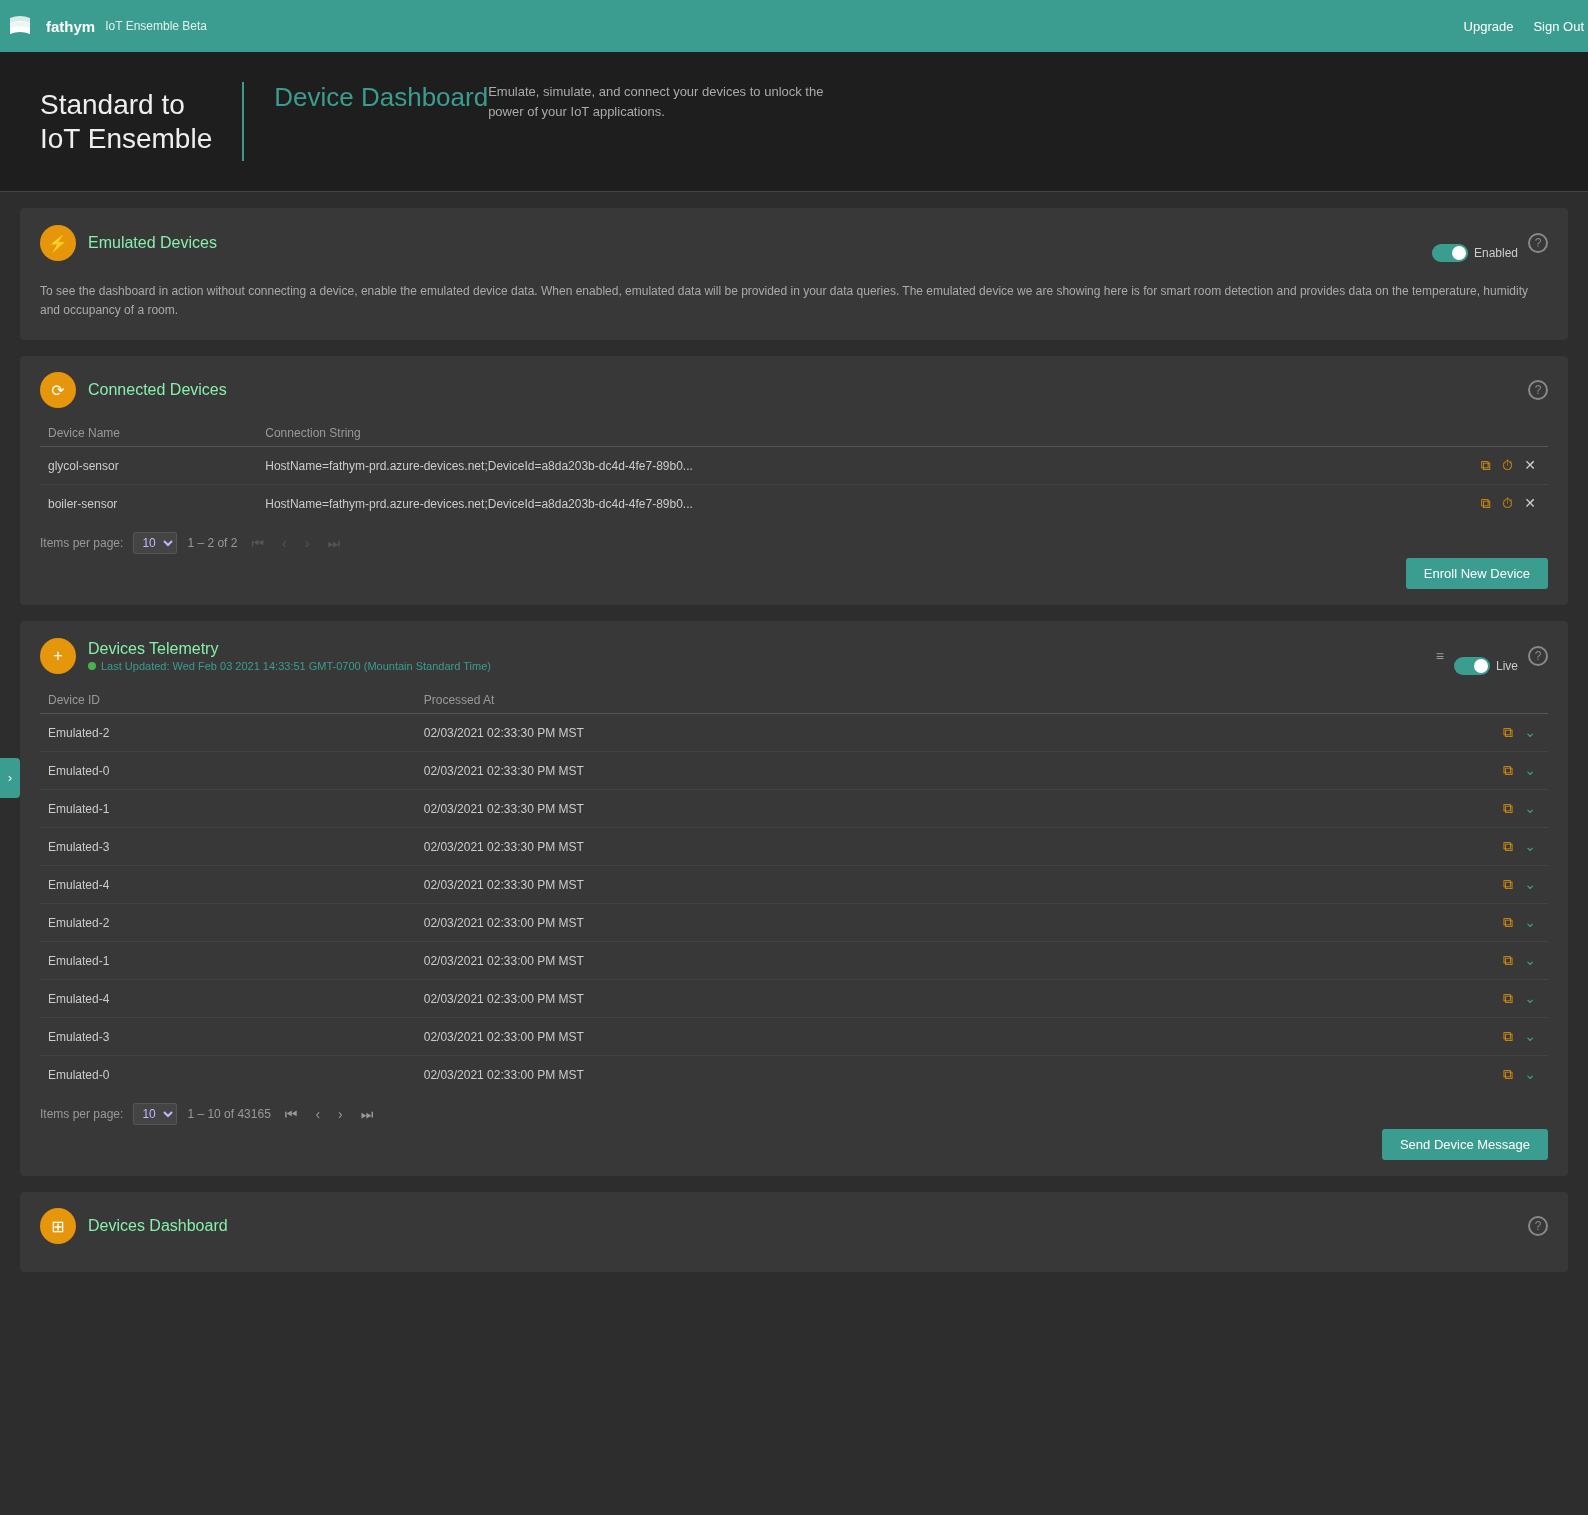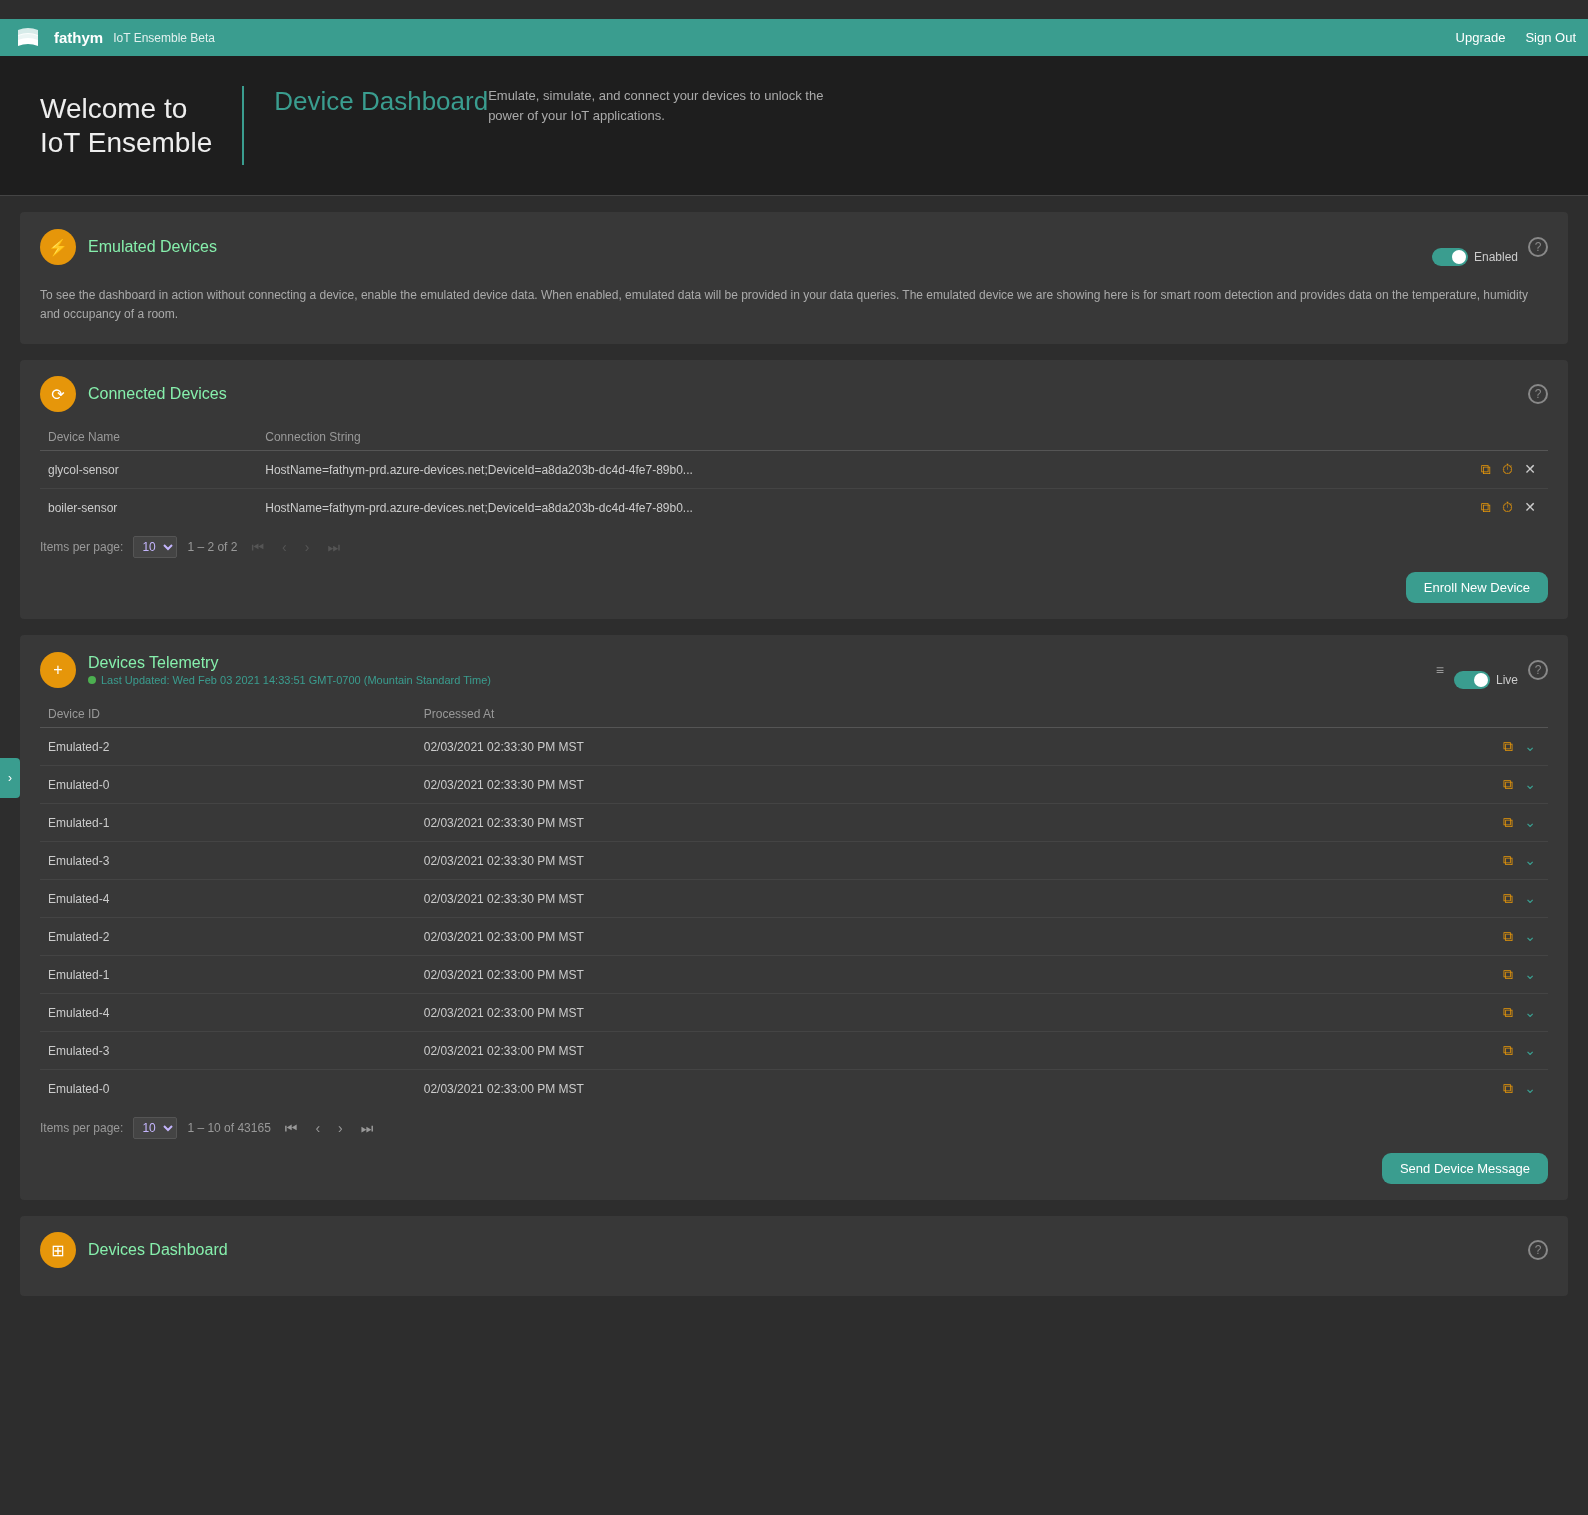--- a/index.html
+++ b/index.html
@@ -1,26 +1,25 @@
 <!DOCTYPE html>
 <html><head>
   <meta charset="utf-8">
   <style>
     * { box-sizing: border-box; margin: 0; padding: 0; }
     body { font-family: 'Segoe UI', Arial, sans-serif; background: #2d2d2d; color: #ccc; font-size: 13px; }
 
     
     .navbar {
       background: #3a9d8f;
-      height: 37px;
-      display: flex;
-      align-items: center;
-      padding: 0 12px;
+      height: 52px;
+      display: flex;
+      align-items: center;
+      padding: 0 4px;
       justify-content: space-between;
-      margin-top: 19px;
     }
     .navbar-brand {
       display: flex;
       align-items: center;
       gap: 10px;
       color: white;
       font-size: 15px;
       font-weight: 600;
     }
     .navbar-logo-icon {
@@ -251,24 +250,23 @@
       padding: 2px 4px;
     }
     .pagination-btn:disabled { color: #555; cursor: default; }
 
     
     .action-btn {
       background: #3a9d8f;
       color: white;
       border: none;
       padding: 8px 18px;
-      border-radius: 9px;
+      border-radius: 3px;
       cursor: pointer;
       font-size: 13px;
-      margin-top: 10px;
       float: right;
     }
 
     
     .telemetry-status {
       font-size: 11px;
       color: #3a9d8f;
       margin-top: 2px;
       display: flex;
       align-items: center;
@@ -315,21 +313,21 @@
   </div>
 </nav>
 
 <div class="sidebar-toggle">
   <span style="color:white;font-size:12px;">›</span>
 </div>
 
 <div class="header-section">
   <div class="header-left">
     <div>
-      <div>Welcome to</div>
+      <div>Standard to</div>
       <div>IoT Ensemble</div>
     </div>
   </div>
   <div class="header-right">
     <h2>Device Dashboard</h2>
     <p>Emulate, simulate, and connect your devices to unlock the power of your IoT applications.</p>
   </div>
 </div>
 
 <div class="main-content">

